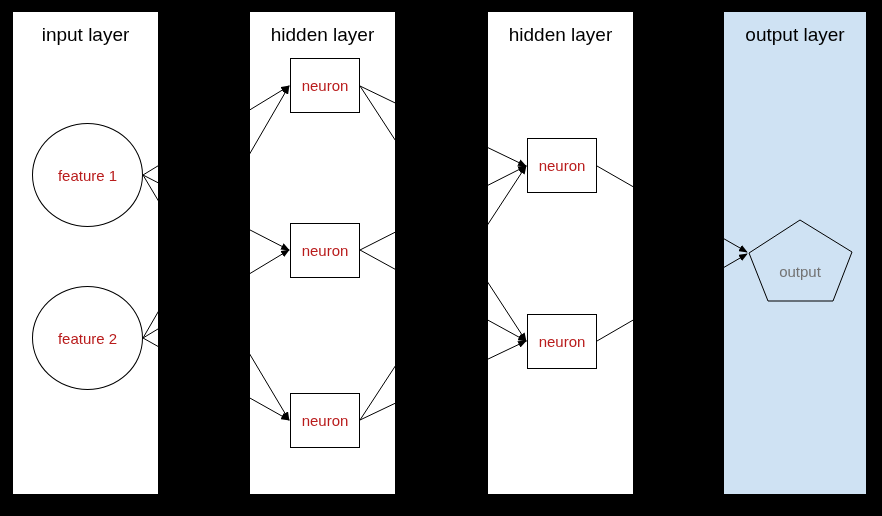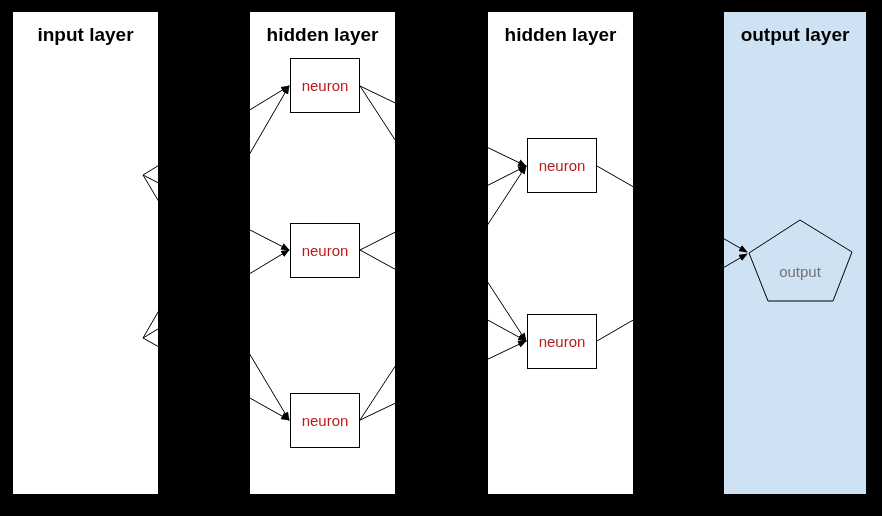--- a/index.html
+++ b/index.html
@@ -16,21 +16,21 @@
     top: 12px;
     height: 482px;
     background: #ffffff;
     z-index: 0;
   }
   .panel.blue { background: #cfe2f3; }
   .panel-title {
     margin-top: 12px;
     text-align: center;
     font-size: 19px;
-    font-weight: bold;
+    font-weight: normal;
     color: #000000;
   }
   #p-input  { left: 13px;  width: 145px; }
   #p-hid1   { left: 250px; width: 145px; }
   #p-hid2   { left: 488px; width: 145px; }
   #p-output { left: 724px; width: 142px; }
 
   svg.edges {
     position: absolute;
     left: 0; top: 0;
@@ -103,20 +103,26 @@
       <line x1="360" y1="250" x2="526" y2="166" marker-end="url(#arrow)"></line>
       <line x1="360" y1="250" x2="526" y2="341" marker-end="url(#arrow)"></line>
       <line x1="360" y1="420" x2="526" y2="166" marker-end="url(#arrow)"></line>
       <line x1="360" y1="420" x2="526" y2="341" marker-end="url(#arrow)"></line>
       <line x1="597" y1="166" x2="747" y2="252" marker-end="url(#arrow)"></line>
       <line x1="597" y1="341" x2="747" y2="254" marker-end="url(#arrow)"></line>
     </g>
     <polygon points="800,220 852,252 833,301 768,301 749,253" fill="#cfe2f3" stroke="#000000" stroke-width="1"></polygon>
   </svg>
 
+  <div class="node circle" id="feature-1">
+    <span>feature 1</span>
+  </div>
+  <div class="node circle" id="feature-2">
+    <span>feature 2</span>
+  </div>
 
   <div class="node" id="h1-neuron-1">
     <span>neuron</span>
   </div>
   <div class="node" id="h1-neuron-2">
     <span>neuron</span>
   </div>
   <div class="node" id="h1-neuron-3">
     <span>neuron</span>
   </div>

